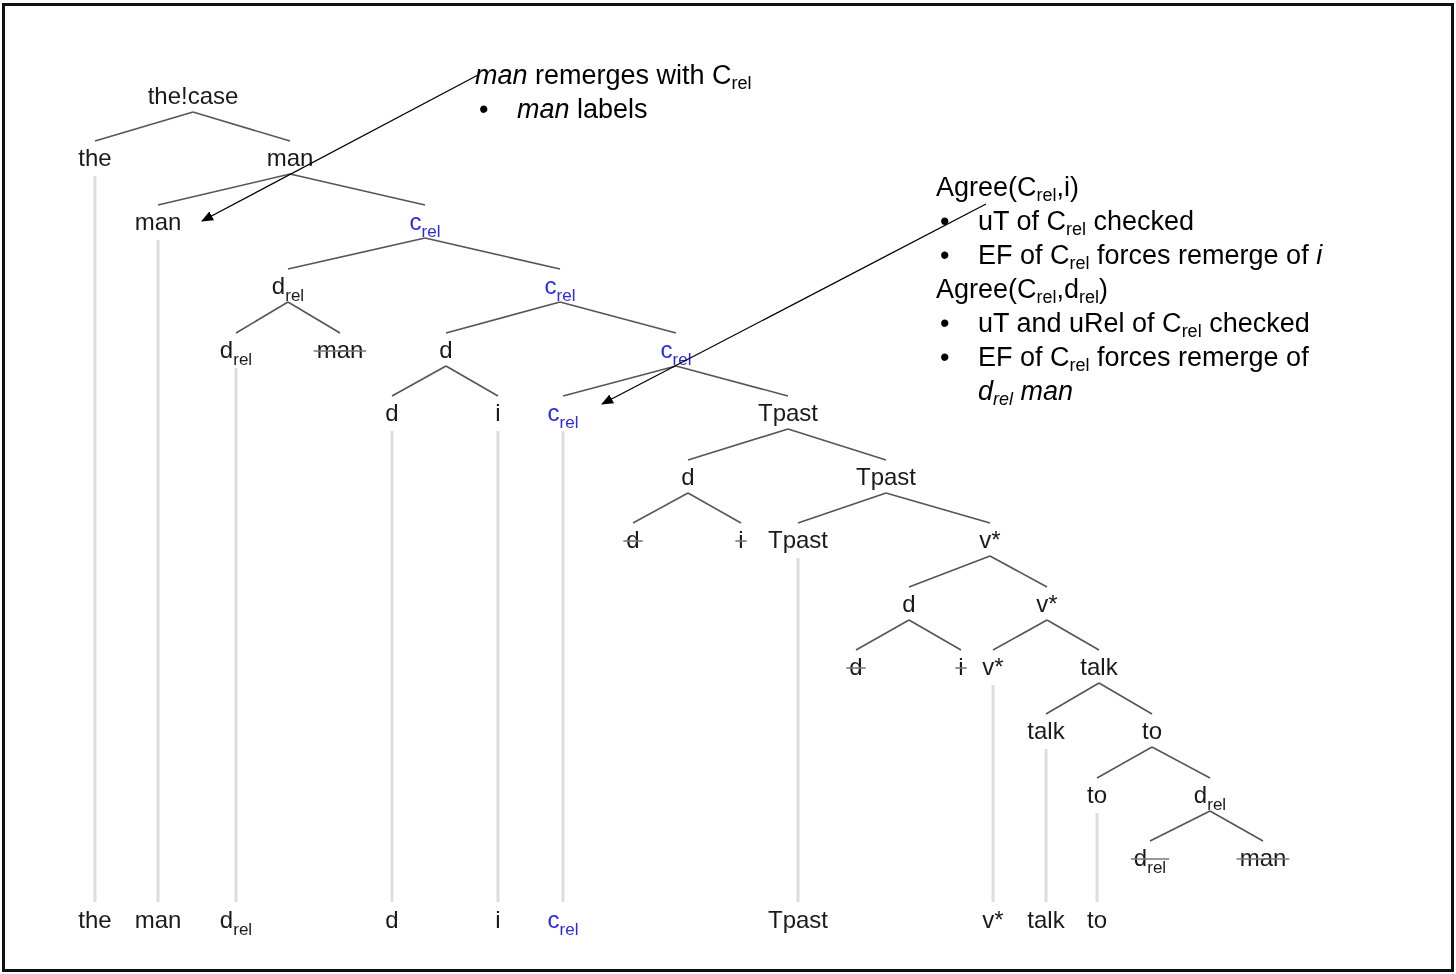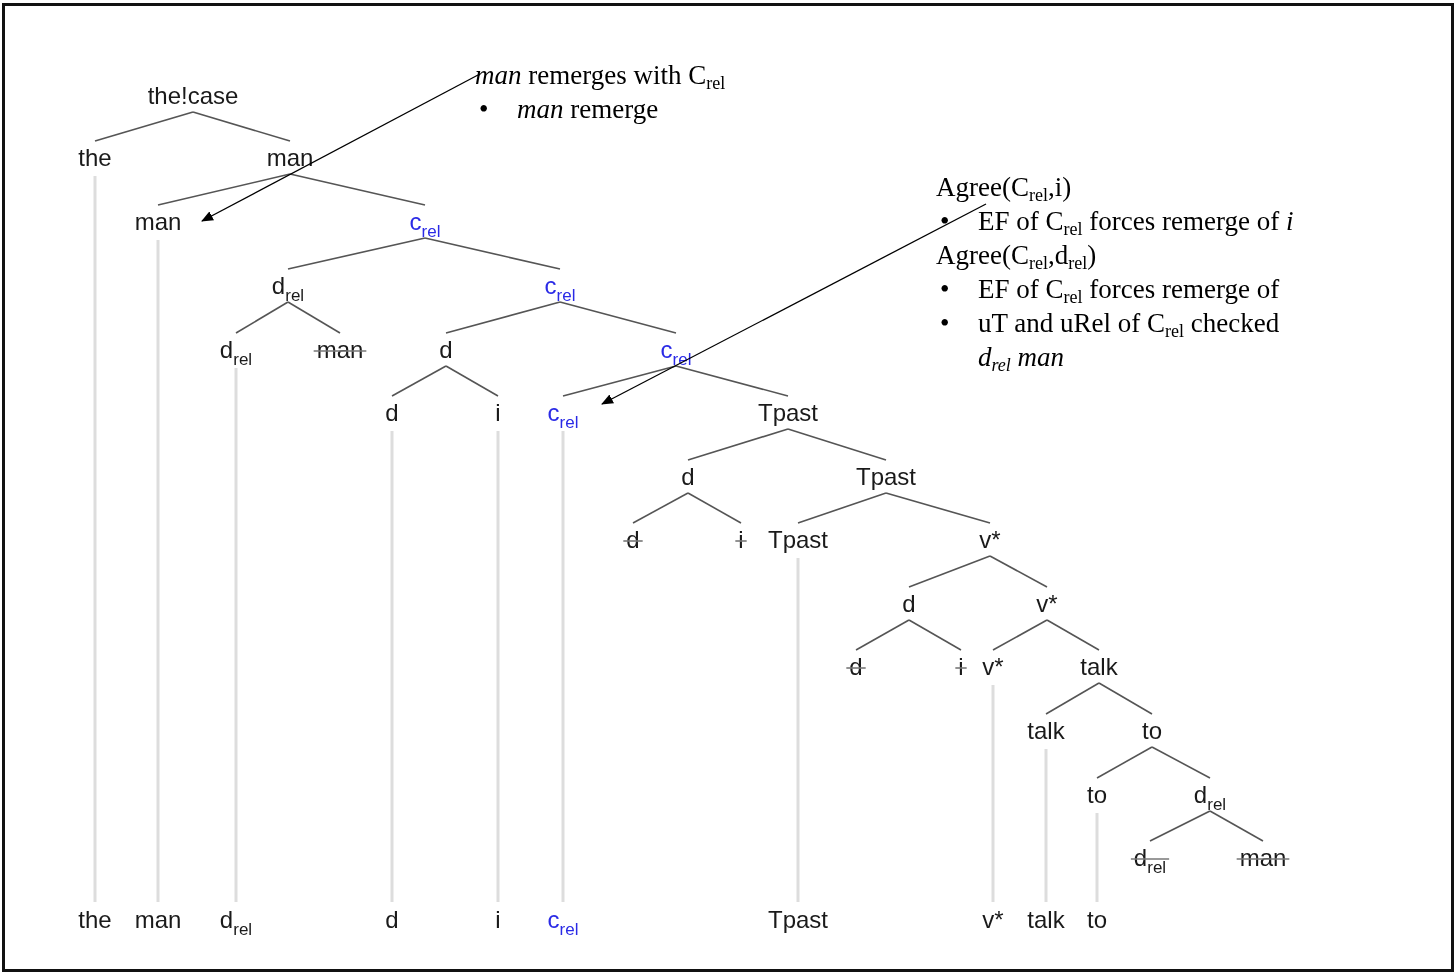--- a/index.html
+++ b/index.html
@@ -6,21 +6,21 @@
   body { width: 1456px; height: 974px; position: relative; overflow: hidden; font-family: "Liberation Sans", sans-serif; }
   #frame { position: absolute; left: 2px; top: 3px; width: 1446px; height: 963px; border: 3px solid #111111; box-sizing: content-box; }
   svg#tree { position: absolute; left: 0; top: 0; }
   .node { font-family: "Liberation Sans", sans-serif; font-size: 24px; fill: #1a1a1a; }
   .node.blue { fill: #2a2ae6; }
   .node tspan.sub { font-size: 17px; }
   .edge { stroke: #555555; stroke-width: 1.6; }
   .trace { stroke: #dddddd; stroke-width: 3; }
   .strike { stroke: #777777; stroke-width: 1.6; }
   .arrow { stroke: #000000; stroke-width: 1.3; }
-  .note { position: absolute; font-family: Liberation Serif, serif; font-size: 27px; color: #000000; line-height: 34px; white-space: nowrap; }
+  .note { position: absolute; font-family: Liberation Sans, sans-serif; font-size: 27px; color: #000000; line-height: 34px; white-space: nowrap; }
   .note .line { display: block; height: 34px; }
   .note .bullet { display: inline-block; width: 38px; padding-left: 4px; }
   .note sub { font-size: 18px; vertical-align: -5px; line-height: 0; }
   .note i { font-style: italic; }
 </style>
 </head>
 <body>
 
 <div id="frame"></div>
 
@@ -131,23 +131,24 @@
       <text class="node" x="1097" y="928" text-anchor="middle"><tspan>to</tspan></text>
     </g>
   <g id="arrows">
     <line class="arrow" x1="478" y1="75" x2="202" y2="221" marker-end="url(#arrowhead)"></line>
     <line class="arrow" x1="986" y1="204" x2="602" y2="404" marker-end="url(#arrowhead)"></line>
   </g>
 </svg>
 
 <div class="note" style="left:475px; top:58px;">
   <span class="line"><i>man</i><span> remerges with C</span><sub>rel</sub></span>
-  <span class="line"><span class="bullet">•</span><i>man</i><span> remerge</span></span>
+  <span class="line"><span class="bullet">•</span><i>man</i><span> labels</span></span>
 </div>
 
 <div class="note" style="left:936px; top:170px;">
   <span class="line"><span>Agree(C</span><sub>rel</sub><span>,i)</span></span>
+  <span class="line"><span class="bullet">•</span><span>uT of C</span><sub>rel</sub><span> checked</span></span>
   <span class="line"><span class="bullet">•</span><span>EF of C</span><sub>rel</sub><span> forces remerge of </span><i>i</i></span>
   <span class="line"><span>Agree(C</span><sub>rel</sub><span>,d</span><sub>rel</sub><span>)</span></span>
+  <span class="line"><span class="bullet">•</span><span>uT and uRel of C</span><sub>rel</sub><span> checked</span></span>
   <span class="line"><span class="bullet">•</span><span>EF of C</span><sub>rel</sub><span> forces remerge of</span></span>
-  <span class="line"><span class="bullet">•</span><span>uT and uRel of C</span><sub>rel</sub><span> checked</span></span>
   <span class="line"><span class="bullet"></span><i>d</i><sub><i>rel</i></sub><i> man</i></span>
 </div>
 
 </body></html>

